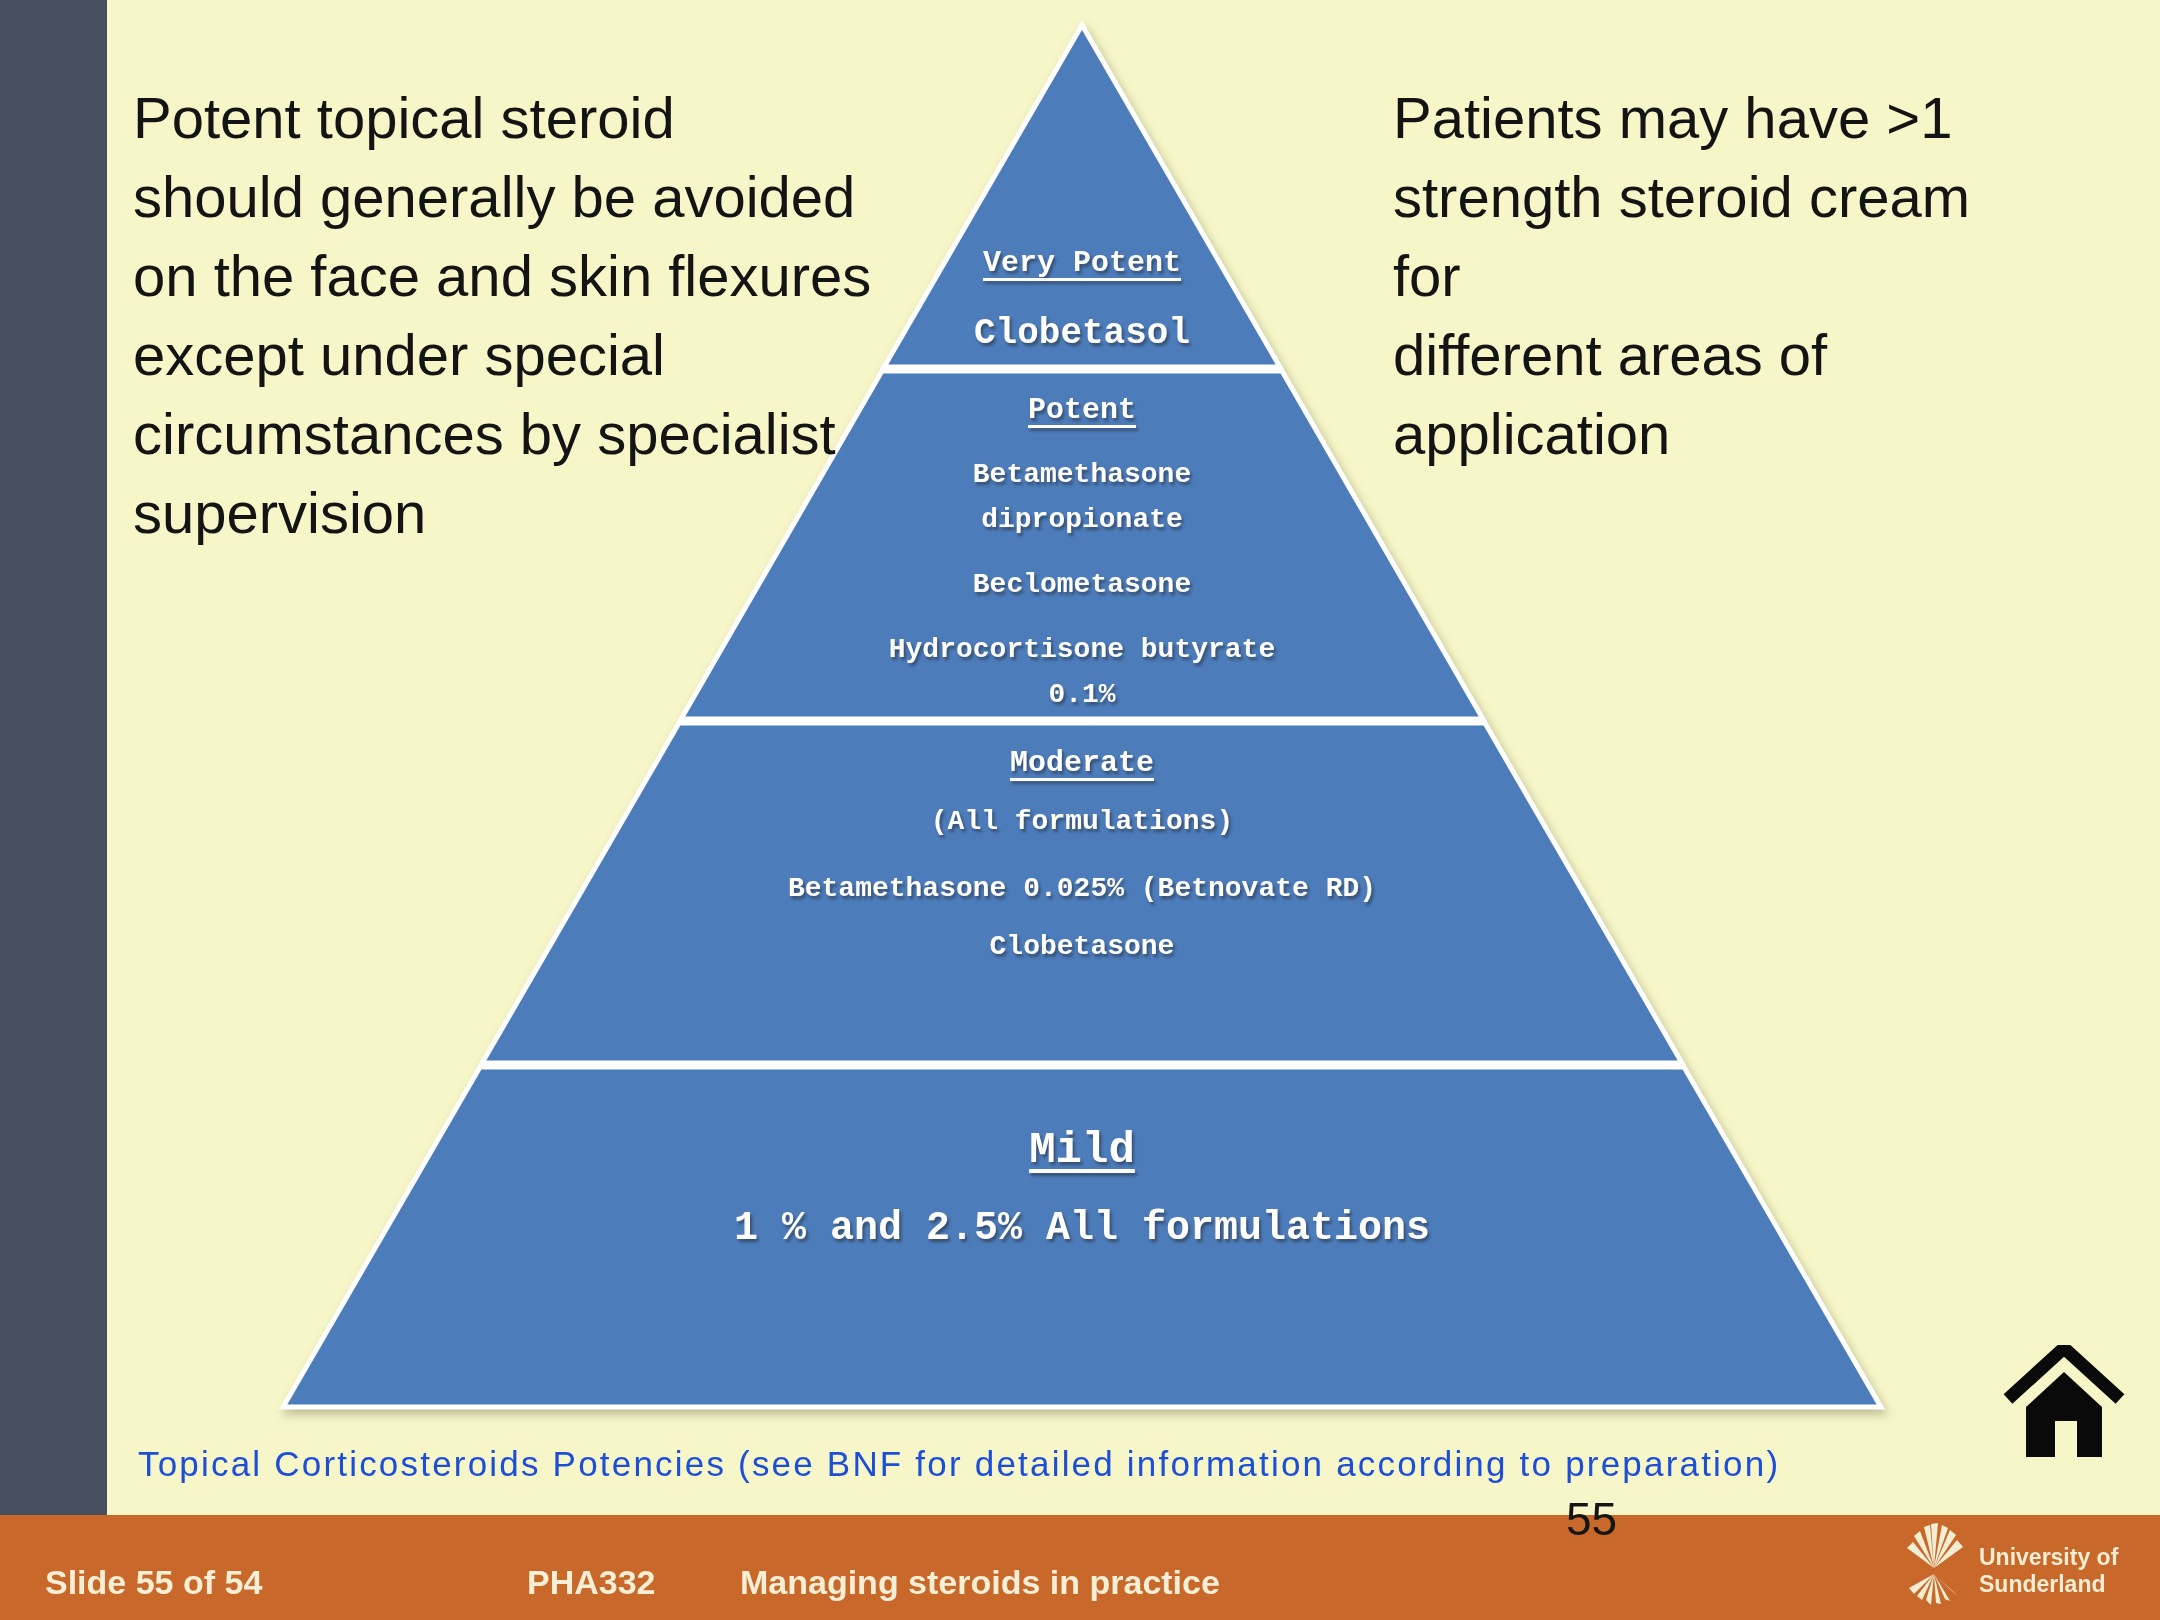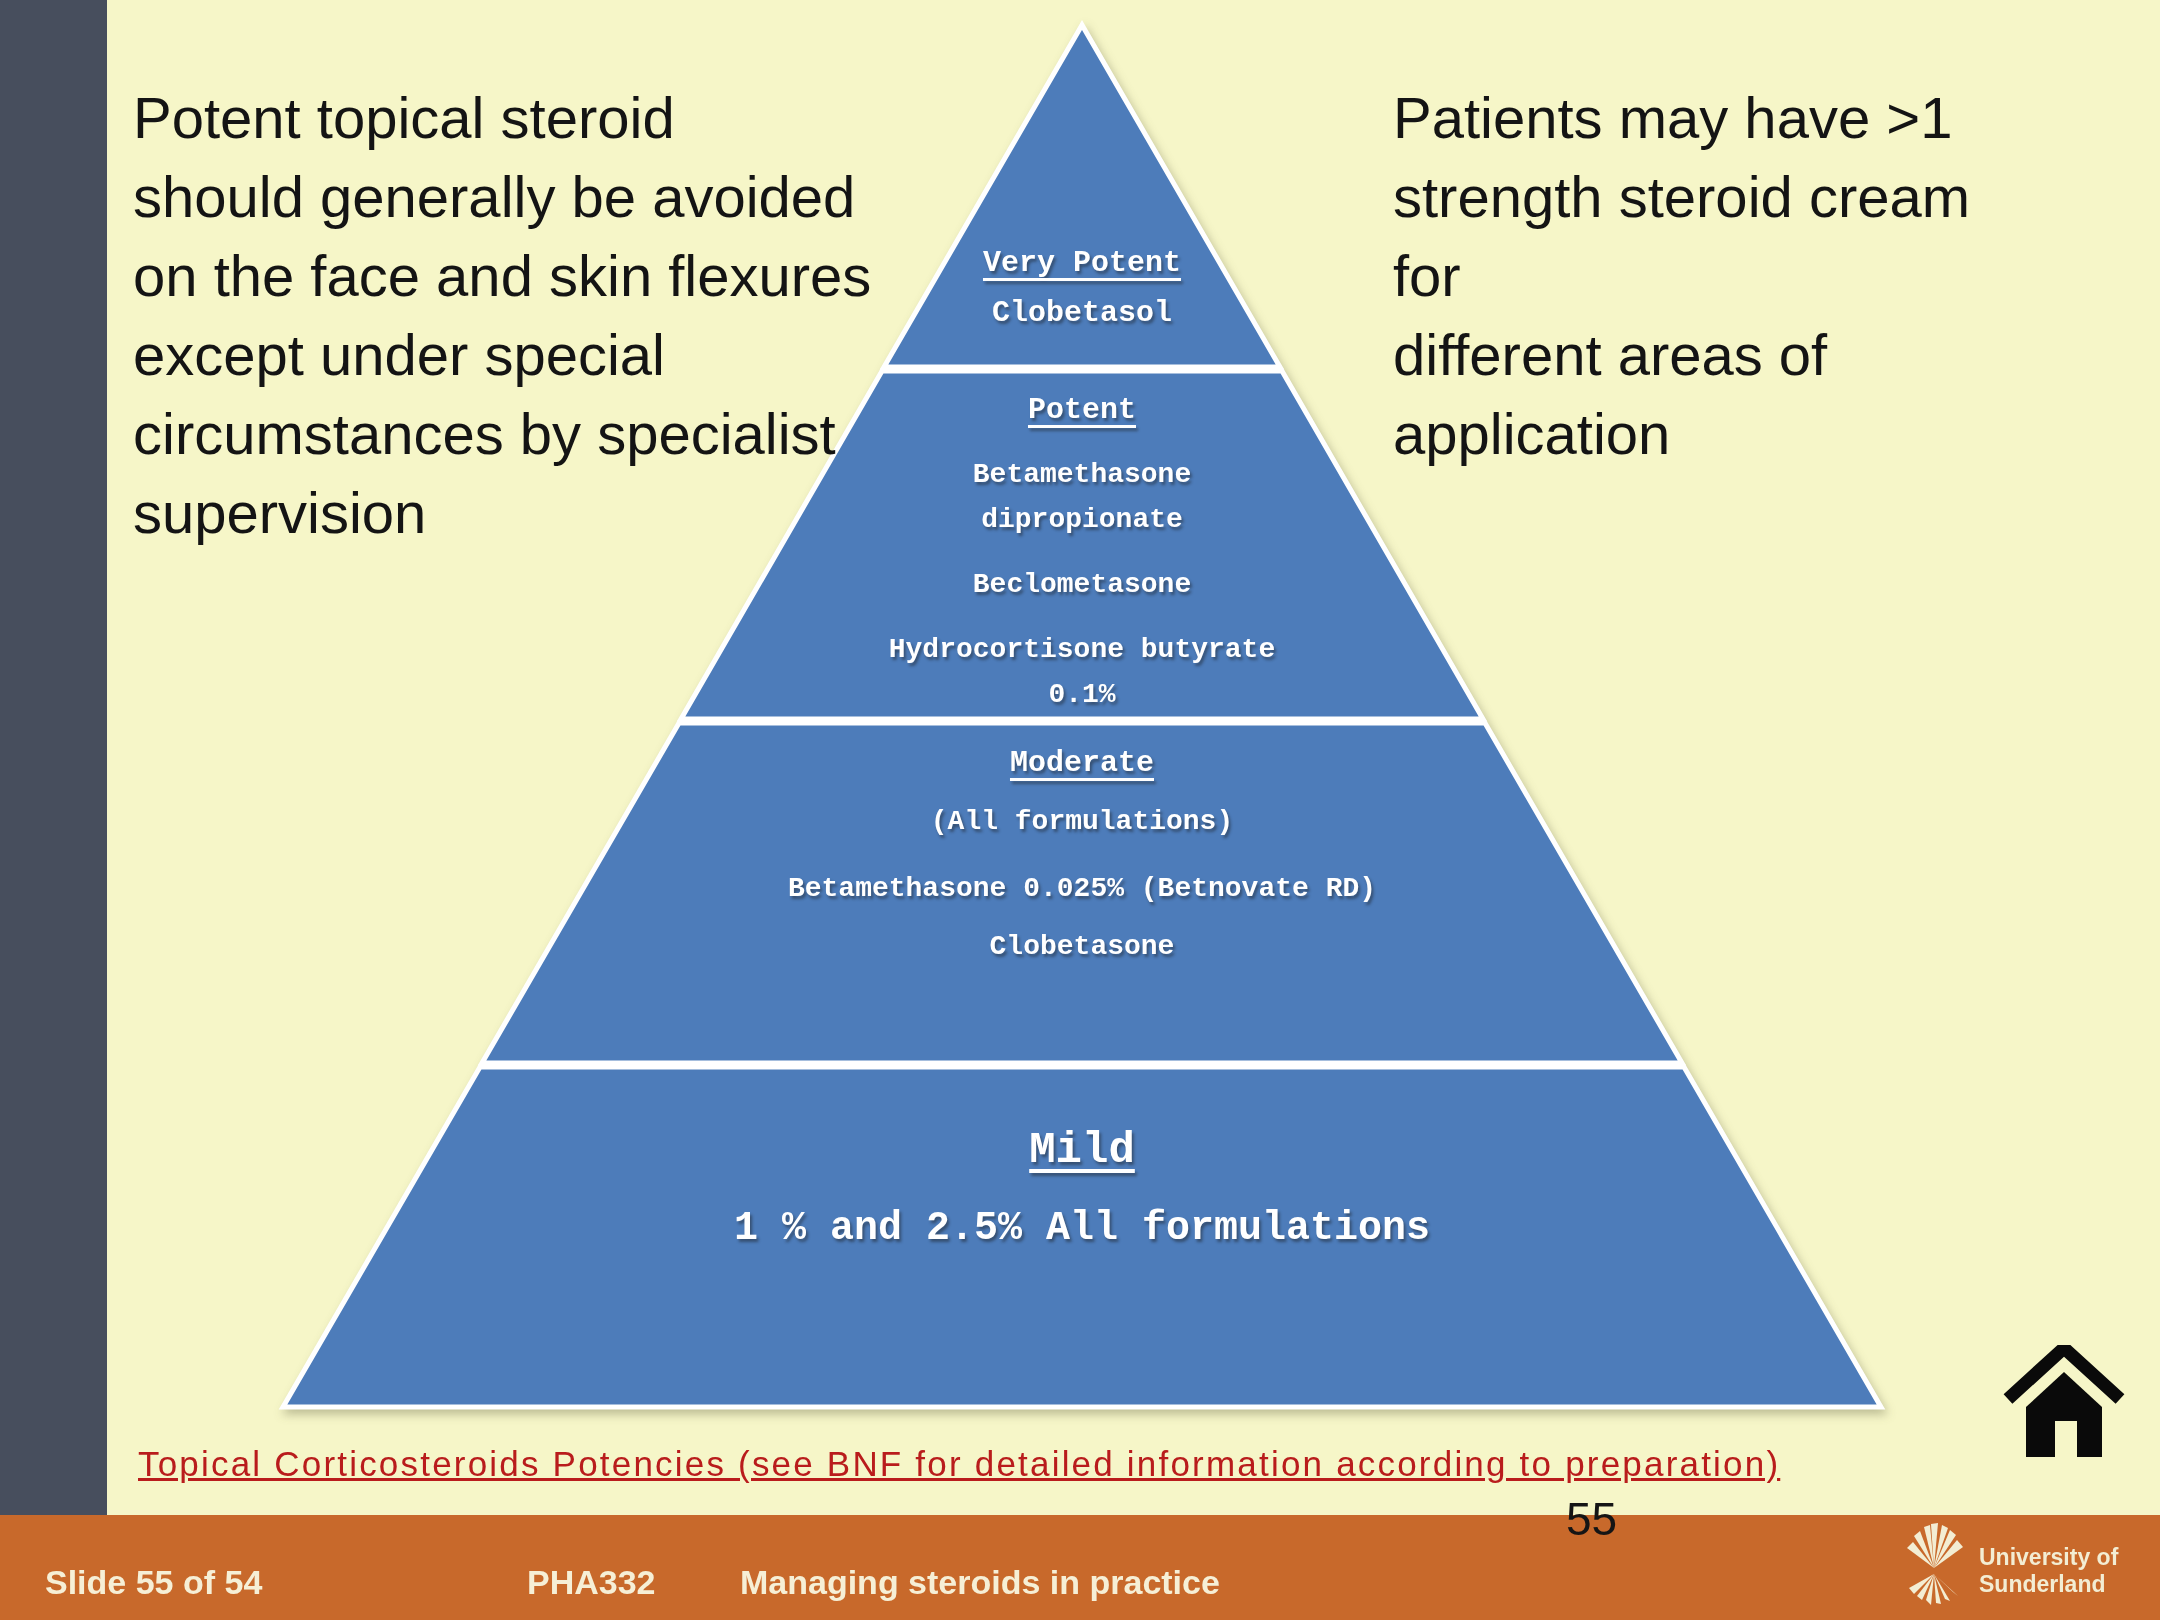--- a/index.html
+++ b/index.html
@@ -26,29 +26,29 @@
   .tier-text{
     position:absolute;left:1082px;transform:translateX(-50%);
     text-align:center;color:#ffffff;font-weight:bold;
     text-shadow:2px 3px 3px rgba(25,25,25,0.45);
     white-space:nowrap;
     font-family:Liberation Mono, monospace;
   }
   .tier-label{display:inline-block;font-size:30px;line-height:36px;
     text-decoration:underline;text-underline-offset:7px;text-decoration-thickness:3px;}
   .tier-item{font-size:28px;line-height:45px;white-space:pre-line;}
-  .t1 .tier-item{font-size:30px;margin-top:10px;}
+  .t1 .tier-item{font-size:36px;margin-top:30px;}
   .t2 .i1{margin-top:24px;} .t2 .i2{margin-top:20px;} .t2 .i3{margin-top:20px;}
   .t3 .i1{margin-top:22px;} .t3 .i2{margin-top:18px;} .t3 .i3{margin-top:22px;} .t3 .i4{margin-top:13px;}
   .t4 .tier-label{font-size:44px;line-height:56px;text-decoration-thickness:4px;}
   .t4 .tier-item{font-size:40px;line-height:50px;}
   .t4 .i1{margin-top:36px;} .t4 .i2{margin-top:26px;}
   .caption{
-    position:absolute;left:138px;top:1444px;color:#b91c1c;
-    font-size:35px;letter-spacing:2.2px;white-space:nowrap;text-decoration:underline;
+    position:absolute;left:138px;top:1444px;color:#1d4ed8;
+    font-size:35px;letter-spacing:2.2px;white-space:nowrap;
   }
   .page-number{
     position:absolute;left:1566px;top:1492px;color:#151515;
     font-size:46px;z-index:6;
   }
   .footer{
     position:absolute;left:0;top:1515px;width:2160px;height:105px;
     background:#c8692b;z-index:2;
   }
   .footer-text{

